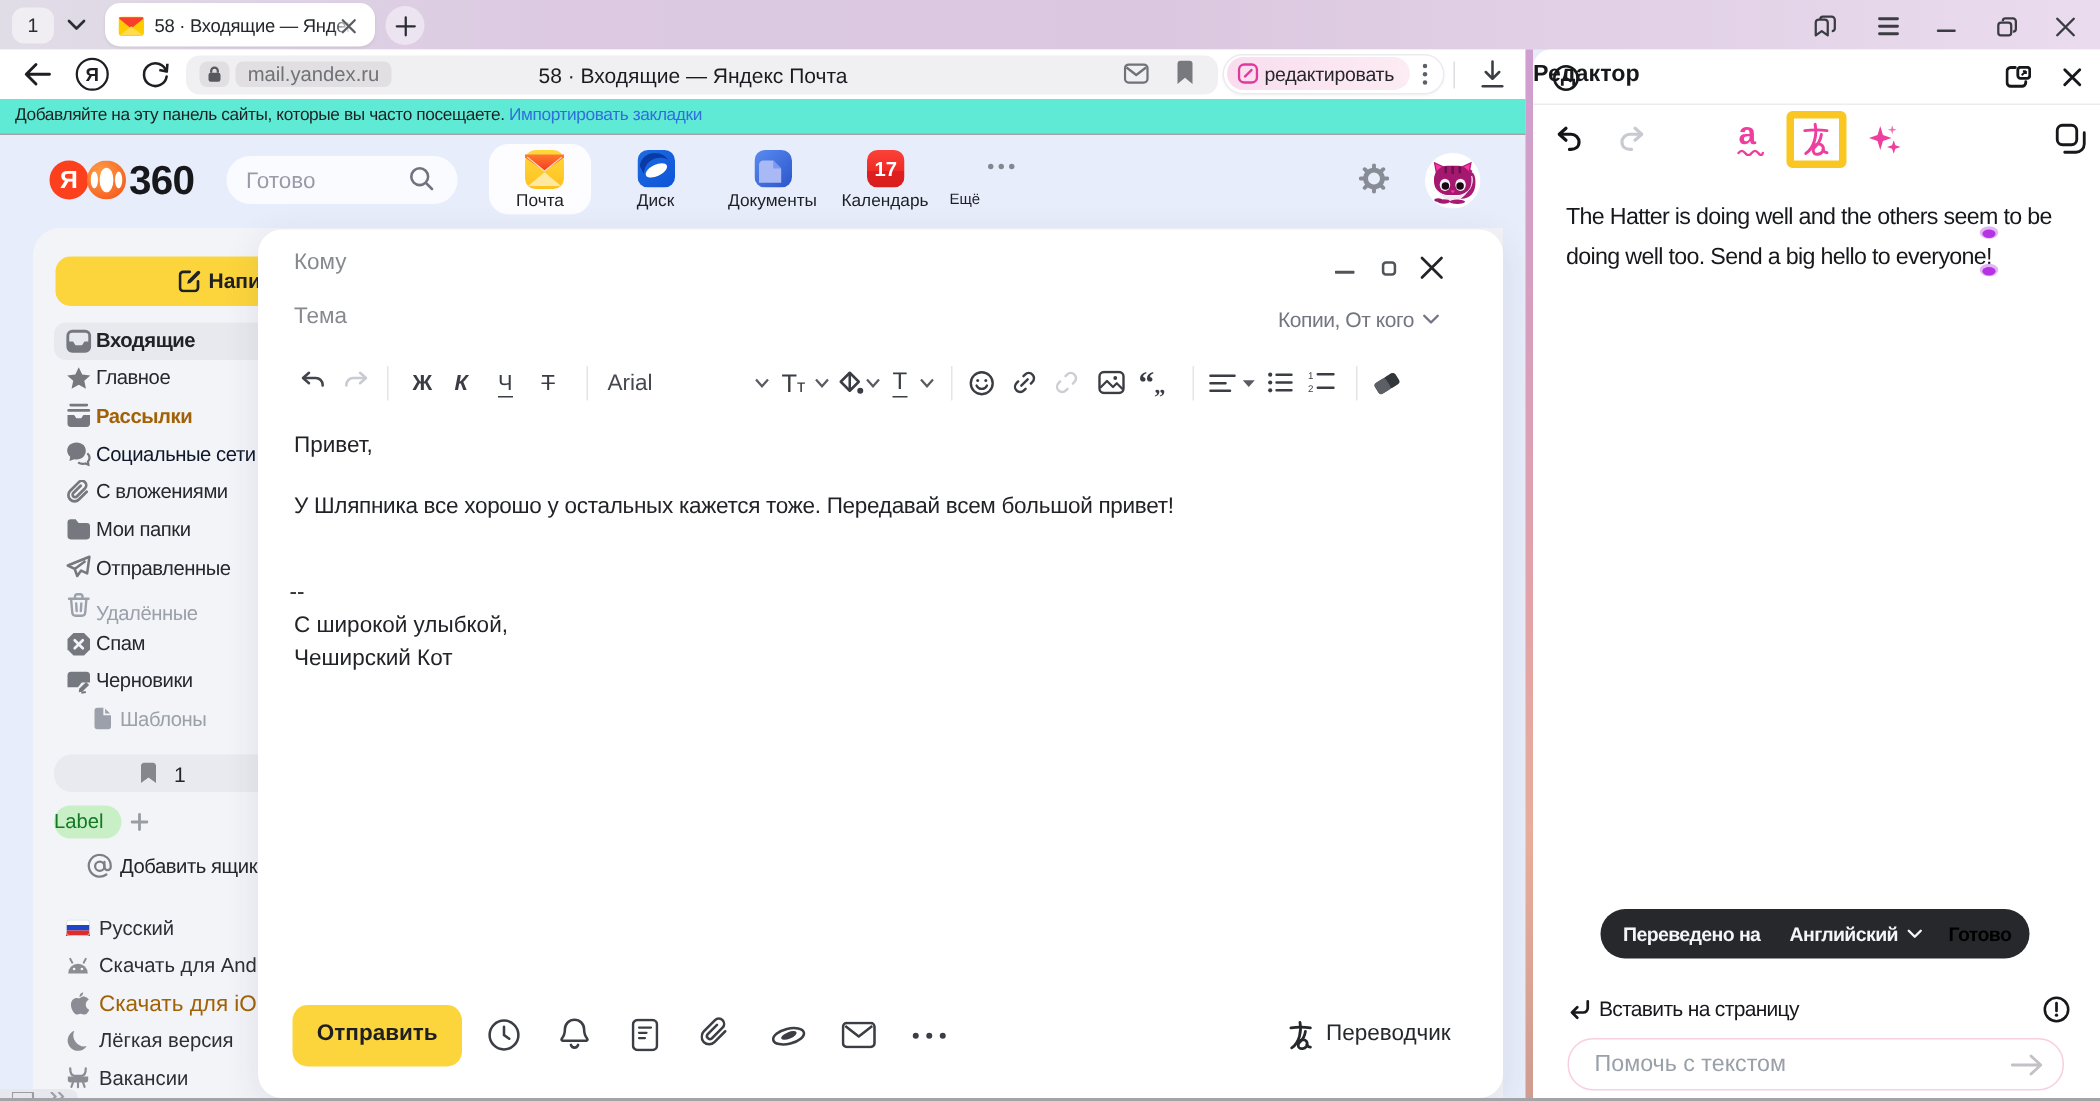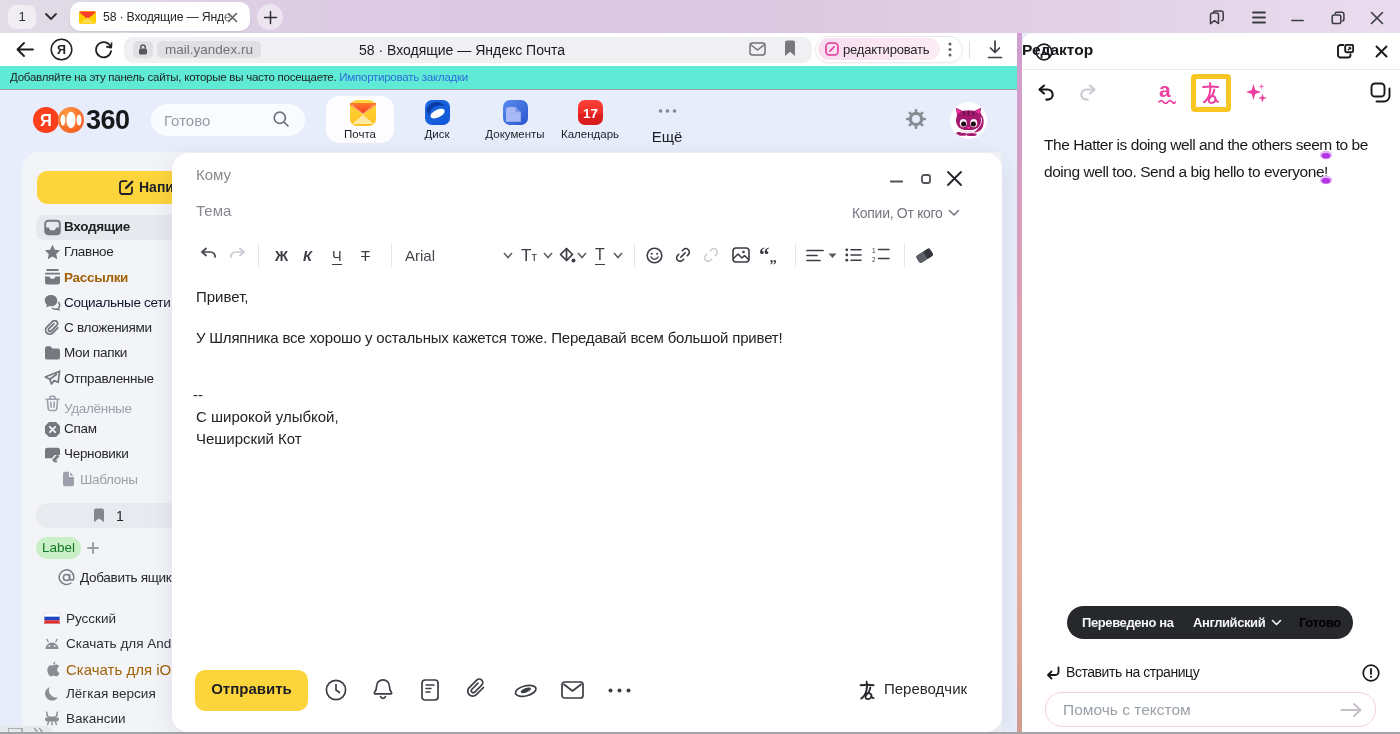--- a/index.html
+++ b/index.html
@@ -182,21 +182,21 @@
     </defs>
   <rect width="25" height="25" rx="7" fill="url(#cg)"></rect>
   <text x="12.5" y="17.5" text-anchor="middle" font-family="Liberation Sans" font-size="13.5" font-weight="bold" fill="#fff">17</text>
 </svg>
 <div class="abs" style="left:556px;top:128px;width:68px;text-align:center;font-size:11.5px;color:#1d1f24">Календарь</div>
 <svg class="abs" style="left:658px;top:108px" width="19" height="6" viewBox="0 0 19 6">
     <circle cx="2.5" cy="3" r="1.8" fill="#83878f"></circle>
     <circle cx="9.5" cy="3" r="1.8" fill="#83878f"></circle>
     <circle cx="16.5" cy="3" r="1.8" fill="#83878f"></circle>
   </svg>
-<div class="abs" style="left:633px;top:128px;width:68px;text-align:center;font-size:15px;color:#1d1f24">Ещё</div>
+<div class="abs" style="left:633px;top:128px;width:68px;text-align:left;font-size:10px;color:#1d1f24">Ещё</div>
 
 <svg class="abs" style="left:906px;top:109px" width="20" height="20" viewBox="0 0 20 20">
   <g stroke="#888c95" fill="none">
   <circle cx="10" cy="10" r="5.6" stroke-width="3.2"></circle>
   <g stroke-width="2.6" stroke-linecap="round">
   <path d="M10 1.2 V3.4 M10 16.6 V18.8 M1.2 10 H3.4 M16.6 10 H18.8 M3.8 3.8 L5.4 5.4 M14.6 14.6 L16.2 16.2 M16.2 3.8 L14.6 5.4 M5.4 14.6 L3.8 16.2"></path>
   </g>
     </g>
 </svg>
 
@@ -279,21 +279,21 @@
 <svg class="abs" style="left:60px;top:471.0px" width="17" height="17" viewBox="0 0 17 17">
     <path d="M3 2.6 A1.8 1.8 0 0 1 4.8 0.8 H9.5 L14 5.3 V13.4 a1.8 1.8 0 0 1 -1.8 1.8 H4.8 A1.8 1.8 0 0 1 3 13.4 Z" fill="#9ba0aa"></path>
     <path d="M9.5 0.8 V5.3 H14" fill="none" stroke="#f3f4f8" stroke-width="1.2"></path>
   </svg>
 <div class="abs" style="left:80px;top:471.5px;font-size:13.5px;letter-spacing:-0.3px;font-weight:normal;color:#9ba0aa;white-space:nowrap">Шаблоны</div>
 <div class="abs" style="left:36px;top:503px;width:136px;height:25px;border-radius:12px 0 0 12px;background:#e8eaef"></div>
 <svg class="abs" style="left:93px;top:508px" width="12" height="15" viewBox="0 0 12 15">
     <path d="M1 2.2 A2 2 0 0 1 3 0.5 h6 a2 2 0 0 1 2 1.7 V14 L6 10.4 L1 14 Z" fill="#85878d"></path>
   </svg>
 <div class="abs" style="left:116px;top:508px;font-size:14px;color:#232529">1</div>
-<div class="abs" style="left:36px;top:537px;width:45px;height:22px;border-radius:11px;background:#c9efc6;color:#127a23;font-size:13.5px;text-align:center;line-height:22px">Label</div>
+<div class="abs" style="left:36px;top:537px;width:45px;height:22px;border-radius:11px;background:#c9efc6;color:#127a23;font-size:13.5px;line-height:22px">Label</div>
 <svg class="abs" style="left:87px;top:542px" width="12" height="12" viewBox="0 0 12 12">
     <path d="M6 1 V11 M1 6 H11" stroke="#9a9da4" stroke-width="1.9" stroke-linecap="round"></path>
   </svg>
 <svg class="abs" style="left:58px;top:569px" width="17" height="17" viewBox="0 0 17 17">
     <circle cx="8.5" cy="8.5" r="3.1" fill="none" stroke="#7b7e86" stroke-width="1.5"></circle>
     <path d="M11.6 5.5 V9 a2.1 2.1 0 0 0 4.2 0 V8.5 A7.3 7.3 0 1 0 12.9 14" fill="none" stroke="#7b7e86" stroke-width="1.5" stroke-linecap="round"></path>
   </svg>
 <div class="abs" style="left:80px;top:569.5px;font-size:13.5px;letter-spacing:-0.3px;color:#232529;white-space:nowrap">Добавить ящик</div>
 <svg class="abs" style="left:44px;top:613px" width="16" height="11" viewBox="0 0 16 11">
     <rect width="16" height="11" rx="2" fill="#fff"></rect>

